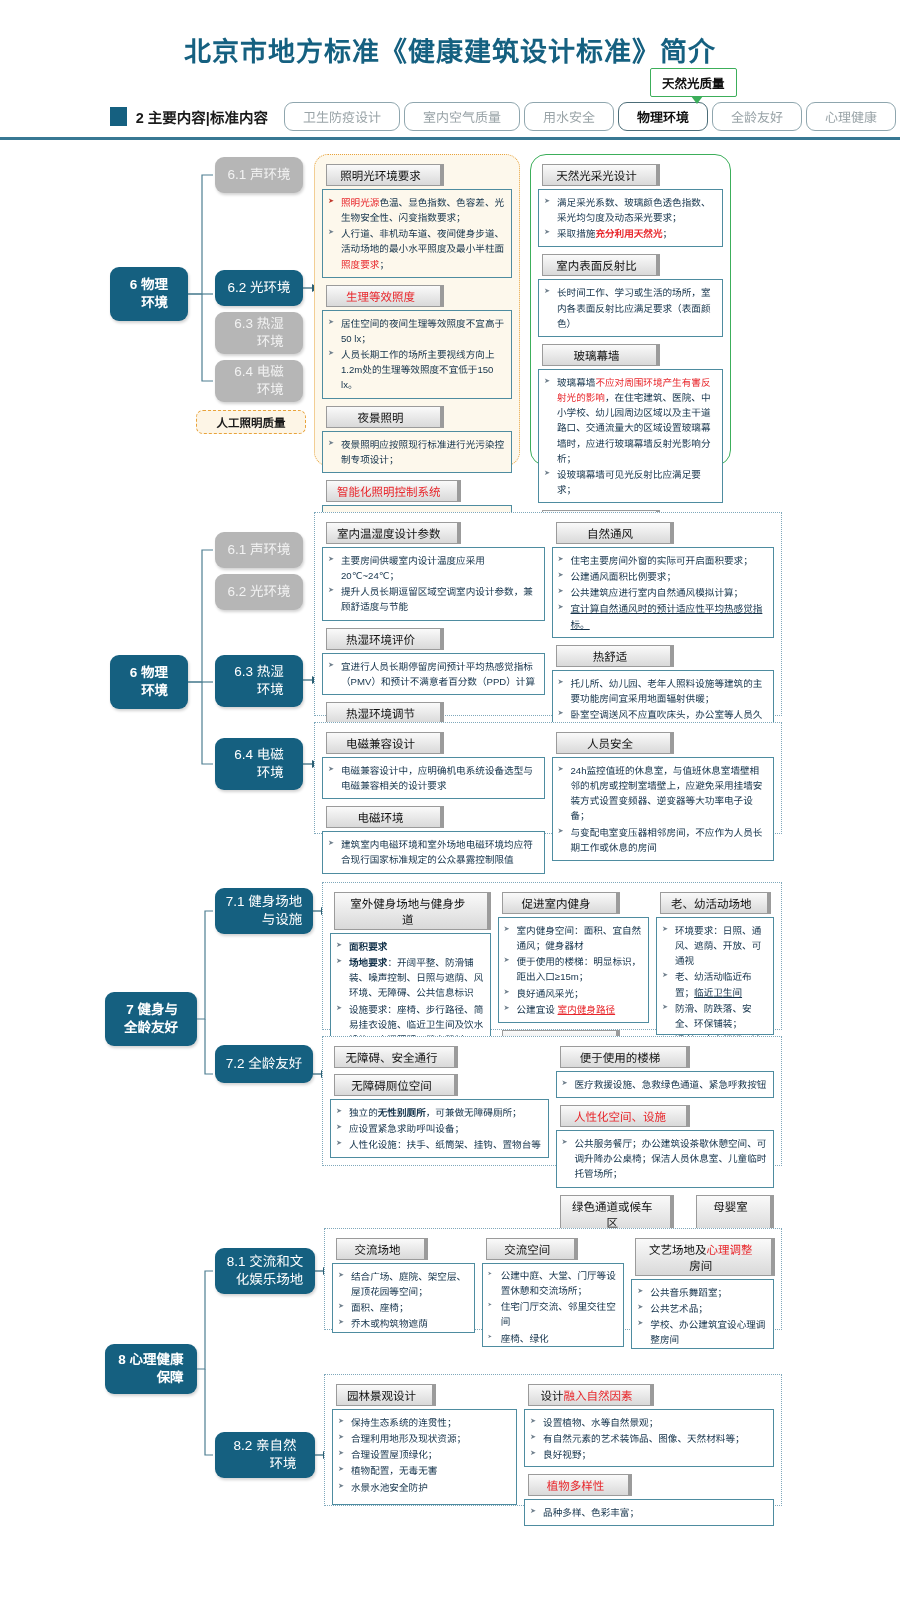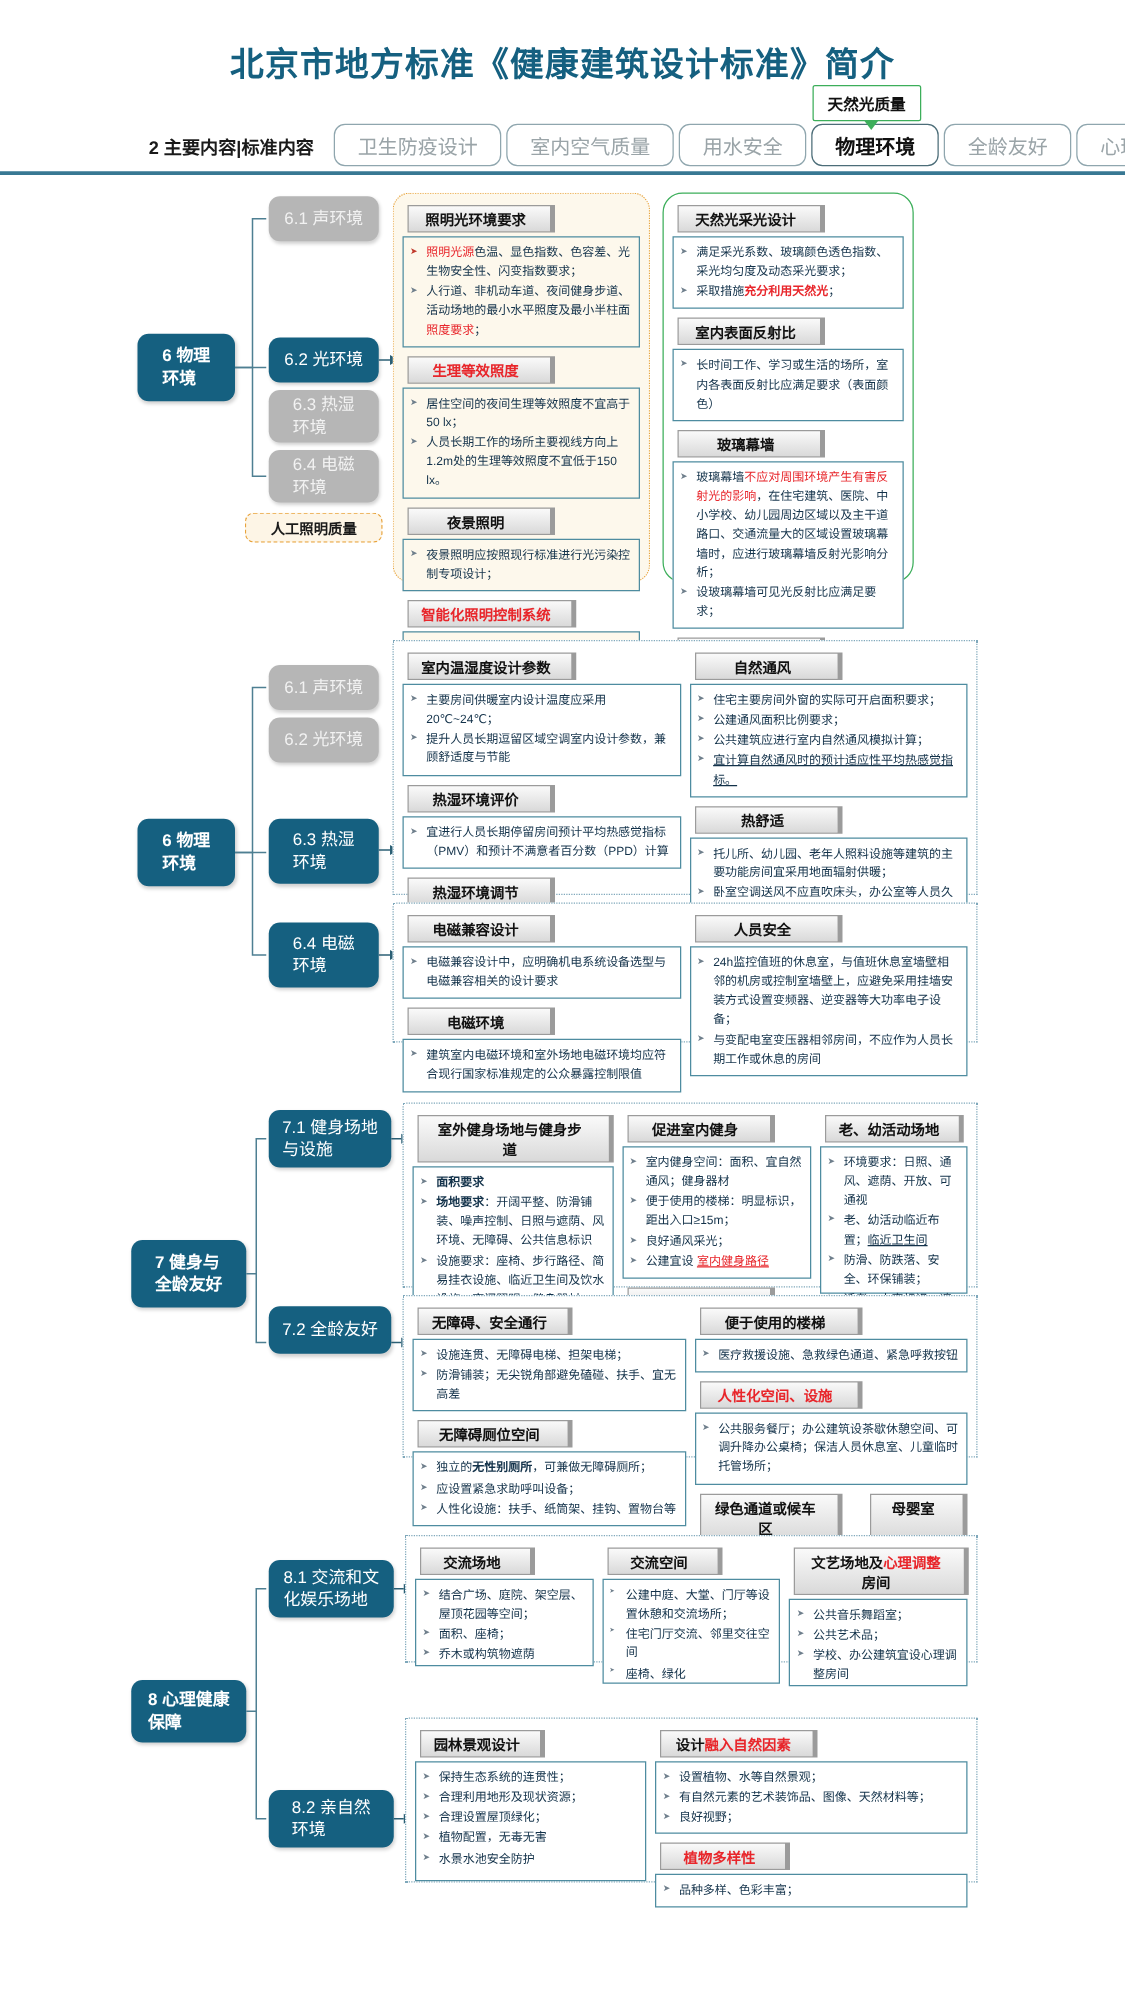--- a/index.html
+++ b/index.html
@@ -36,21 +36,21 @@
   }
   .navrow-title {
     font-size:14.5px; font-weight:bold; color:#1a1a1a;
     margin-right:16px; white-space:nowrap;
   }
   .pill {
     border:1.2px solid #8fa6ae;
     border-radius:9px;
     background:#fff;
     color:#9aa4a8;
-    font-size:16px;
+    font-size:13px;
     padding:4px 18px;
     margin-right:4px;
     white-space:nowrap;
   }
   .pill.active { color:#111; font-weight:bold; border-color:#4c6d78; }
   .callout {
     position:absolute;
     left:650px; top:-31px;
     border:1.6px solid #3cae5a;
     background:#fff;
@@ -71,21 +71,21 @@
 
   
   .section { position:relative; margin-top:12px; padding:0 18px 0 0; }
 
   
   .tree { position:relative; }
   .node {
     border-radius:9px;
     color:#fff;
     font-size:13.5px;
-    text-align:left;
+    text-align:right;
     display:flex; align-items:center; justify-content:center;
     line-height:1.35;
     box-shadow:1px 2px 3px rgba(0,0,0,.18);
     padding:12px 6px;
   }
   .node.root { background:#156080; font-weight:bold; }
   .node.active { background:#156080; }
   .node.dim { background:#b6b6b6; color:#f2f2f2; }
 
   
@@ -95,21 +95,21 @@
     background:#fff;
   }
   .grp.green { border:1.8px solid #3cae5a; border-radius:16px; }
   .grp.cream { background:#fdf8ec; border:1.4px dotted #e8a33c; border-radius:14px; }
 
   .cap {
     display:inline-block;
     background:linear-gradient(#fafafa,#d9d9d9);
     border:1px solid #9b9b9b;
     border-right:4px solid #9b9b9b;
-    font-size:11.5px; font-weight:bold; color:#111;
+    font-size:11.5px; font-weight:normal; color:#111;
     padding:2px 16px 2px 10px;
     margin:3px 0 3px 4px;
     min-width:118px; text-align:center;
   }
   .cap.red { color:#e8262b; }
   .cap .rd { color:#e8262b; }
 
   .box {
     border:1.1px solid #4e8ca0;
     background:#fff;
@@ -400,26 +400,20 @@
             </ul>
           </div>
         </div>
       </div>
     </div>
 
     <div class="grp" style="position:absolute;left:322px;top:156px;width:460px;height:130px;">
       <div class="cols">
         <div class="col">
           <div class="cap" style="min-width:124px;">无障碍、安全通行</div>
-          <div class="box">
-            <ul class="items">
-              <li>设施连贯、无障碍电梯、担架电梯；</li>
-              <li>防滑铺装；无尖锐角部避免磕碰、扶手、宜无高差</li>
-            </ul>
-          </div>
           <div class="cap" style="min-width:124px;">无障碍厕位空间</div>
           <div class="box">
             <ul class="items">
               <li>独立的<span class="b">无性别厕所</span>，可兼做无障碍厕所；</li>
               <li>应设置紧急求助呼叫设备；</li>
               <li>人性化设施：扶手、纸筒架、挂钩、置物台等</li>
             </ul>
           </div>
         </div>
         <div class="col">

